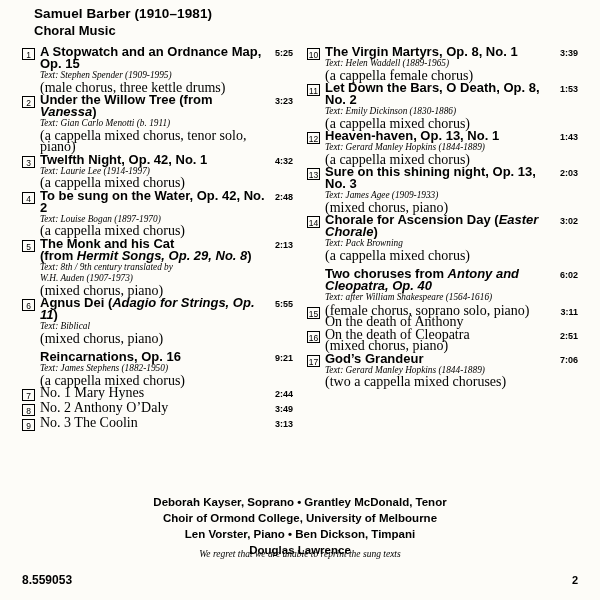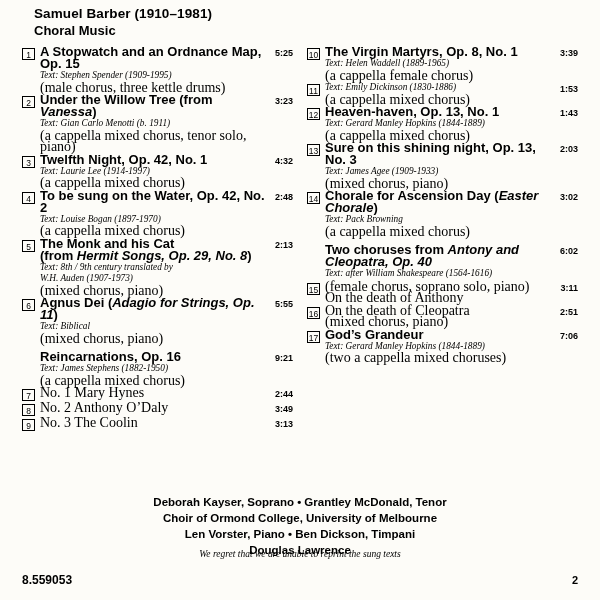--- a/index.html
+++ b/index.html
@@ -255,20 +255,21 @@
           <div class="body">
             <div class="ttl">The Virgin Martyrs, Op. 8, No. 1</div>
             <div class="sub">Text: Helen Waddell (1889-1965)</div>
             <div class="note">(a cappella female chorus)</div>
           </div>
           <div class="time">3:39</div>
         </div>
         <div class="track">
           <div class="num">11</div>
           <div class="body">
+            <div class="ttl">Let Down the Bars, O Death, Op. 8, No. 2</div>
             <div class="sub">Text: Emily Dickinson (1830-1886)</div>
             <div class="note">(a cappella mixed chorus)</div>
           </div>
           <div class="time">1:53</div>
         </div>
         <div class="track">
           <div class="num">12</div>
           <div class="body">
             <div class="ttl">Heaven-haven, Op. 13, No. 1</div>
             <div class="sub">Text: Gerard Manley Hopkins (1844-1889)</div>

